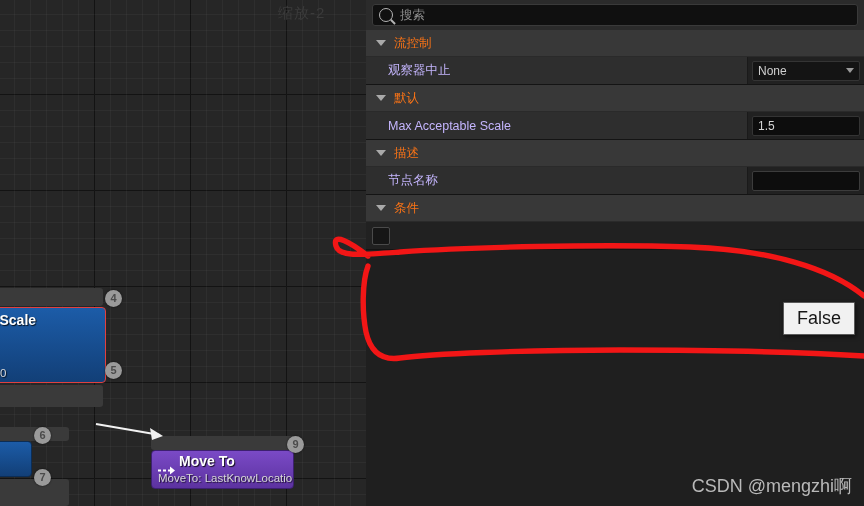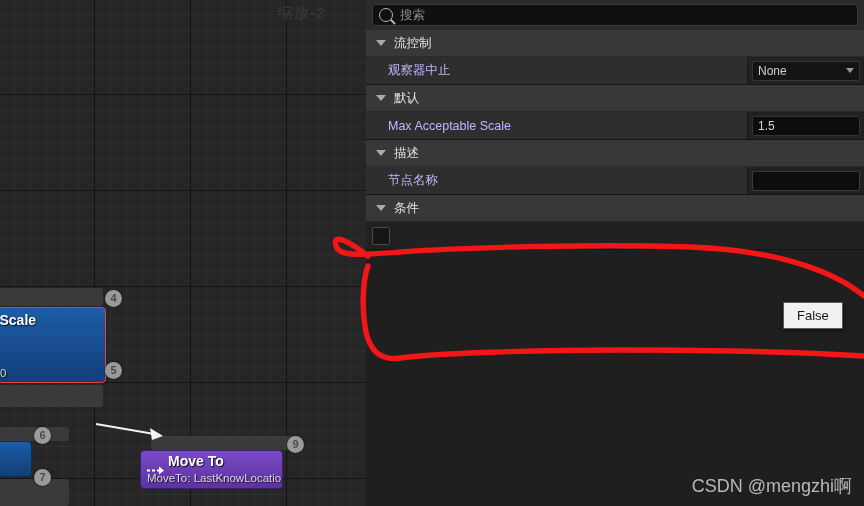--- a/index.html
+++ b/index.html
@@ -145,21 +145,21 @@
   }
   .tri {
     width: 0; height: 0;
     border-left: 5px solid transparent;
     border-right: 5px solid transparent;
     border-top: 6px solid #aaaaaa;
     margin-right: 8px;
     flex: none;
   }
   .cat-label {
-    color: #e5e5e5;
+    color: #f97316;
     font-size: 12.5px;
   }
 
   .prop-row {
     position: relative;
     height: 27px;
     display: flex;
     align-items: stretch;
     border-bottom: 1px solid #141414;
   }
@@ -245,21 +245,21 @@
     border-width: 0 2.5px 2.5px 0;
     transform: rotate(42deg);
   }
 
   #tooltip {
     position: absolute;
     left: 783px; top: 302px;
     background: #f1f1f1;
     color: #161616;
     border: 1px solid #5a5a5a;
-    font-size: 13px;
+    font-size: 18px;
     padding: 5px 13px;
     border-radius: 1px;
     box-shadow: 1px 2px 4px rgba(0,0,0,.55);
   }
 
   #watermark {
     position: absolute;
     right: 12px; bottom: 8px;
     color: #b9b9b9;
     font-size: 18px;
@@ -308,21 +308,21 @@
         
       </div>
     </div>
     <div class="grey-slab" style="left:-16px; top:479px; width:85px; height:27px;"></div>
 
     <div class="node-num" style="left:34px; top:427px;">6</div>
     <div class="node-num" style="left:34px; top:469px;">7</div>
 
     <div class="grey-slab" style="left:151px; top:436px; width:143px; height:14px;"></div>
 
-    <div class="bp-node" style="left:140px; top:450px; width:143px; height:39px;">
+    <div class="bp-node" style="left:151px; top:450px; width:143px; height:39px;">
       <div class="node-body" style="left:0; top:0; right:0; bottom:0;
                   background:linear-gradient(#7a4ac6,#5c32a0);
                   border:1px solid #3d2070;">
         <div style="position:absolute; left:6px; top:10px; width:18px; height:9px;">
           <svg width="18" height="9" viewBox="0 0 18 9">
             <path d="M0 4.5 h3 M5 4.5 h3 M10 4.5 h3" stroke="#ffffff" stroke-width="2" fill="none"></path>
             <path d="M12 0.5 L17 4.5 L12 8.5 Z" fill="#ffffff"></path>
           </svg>
         </div>
         <div class="node-title" style="position:absolute; left:27px; top:2px;">Move To</div>

